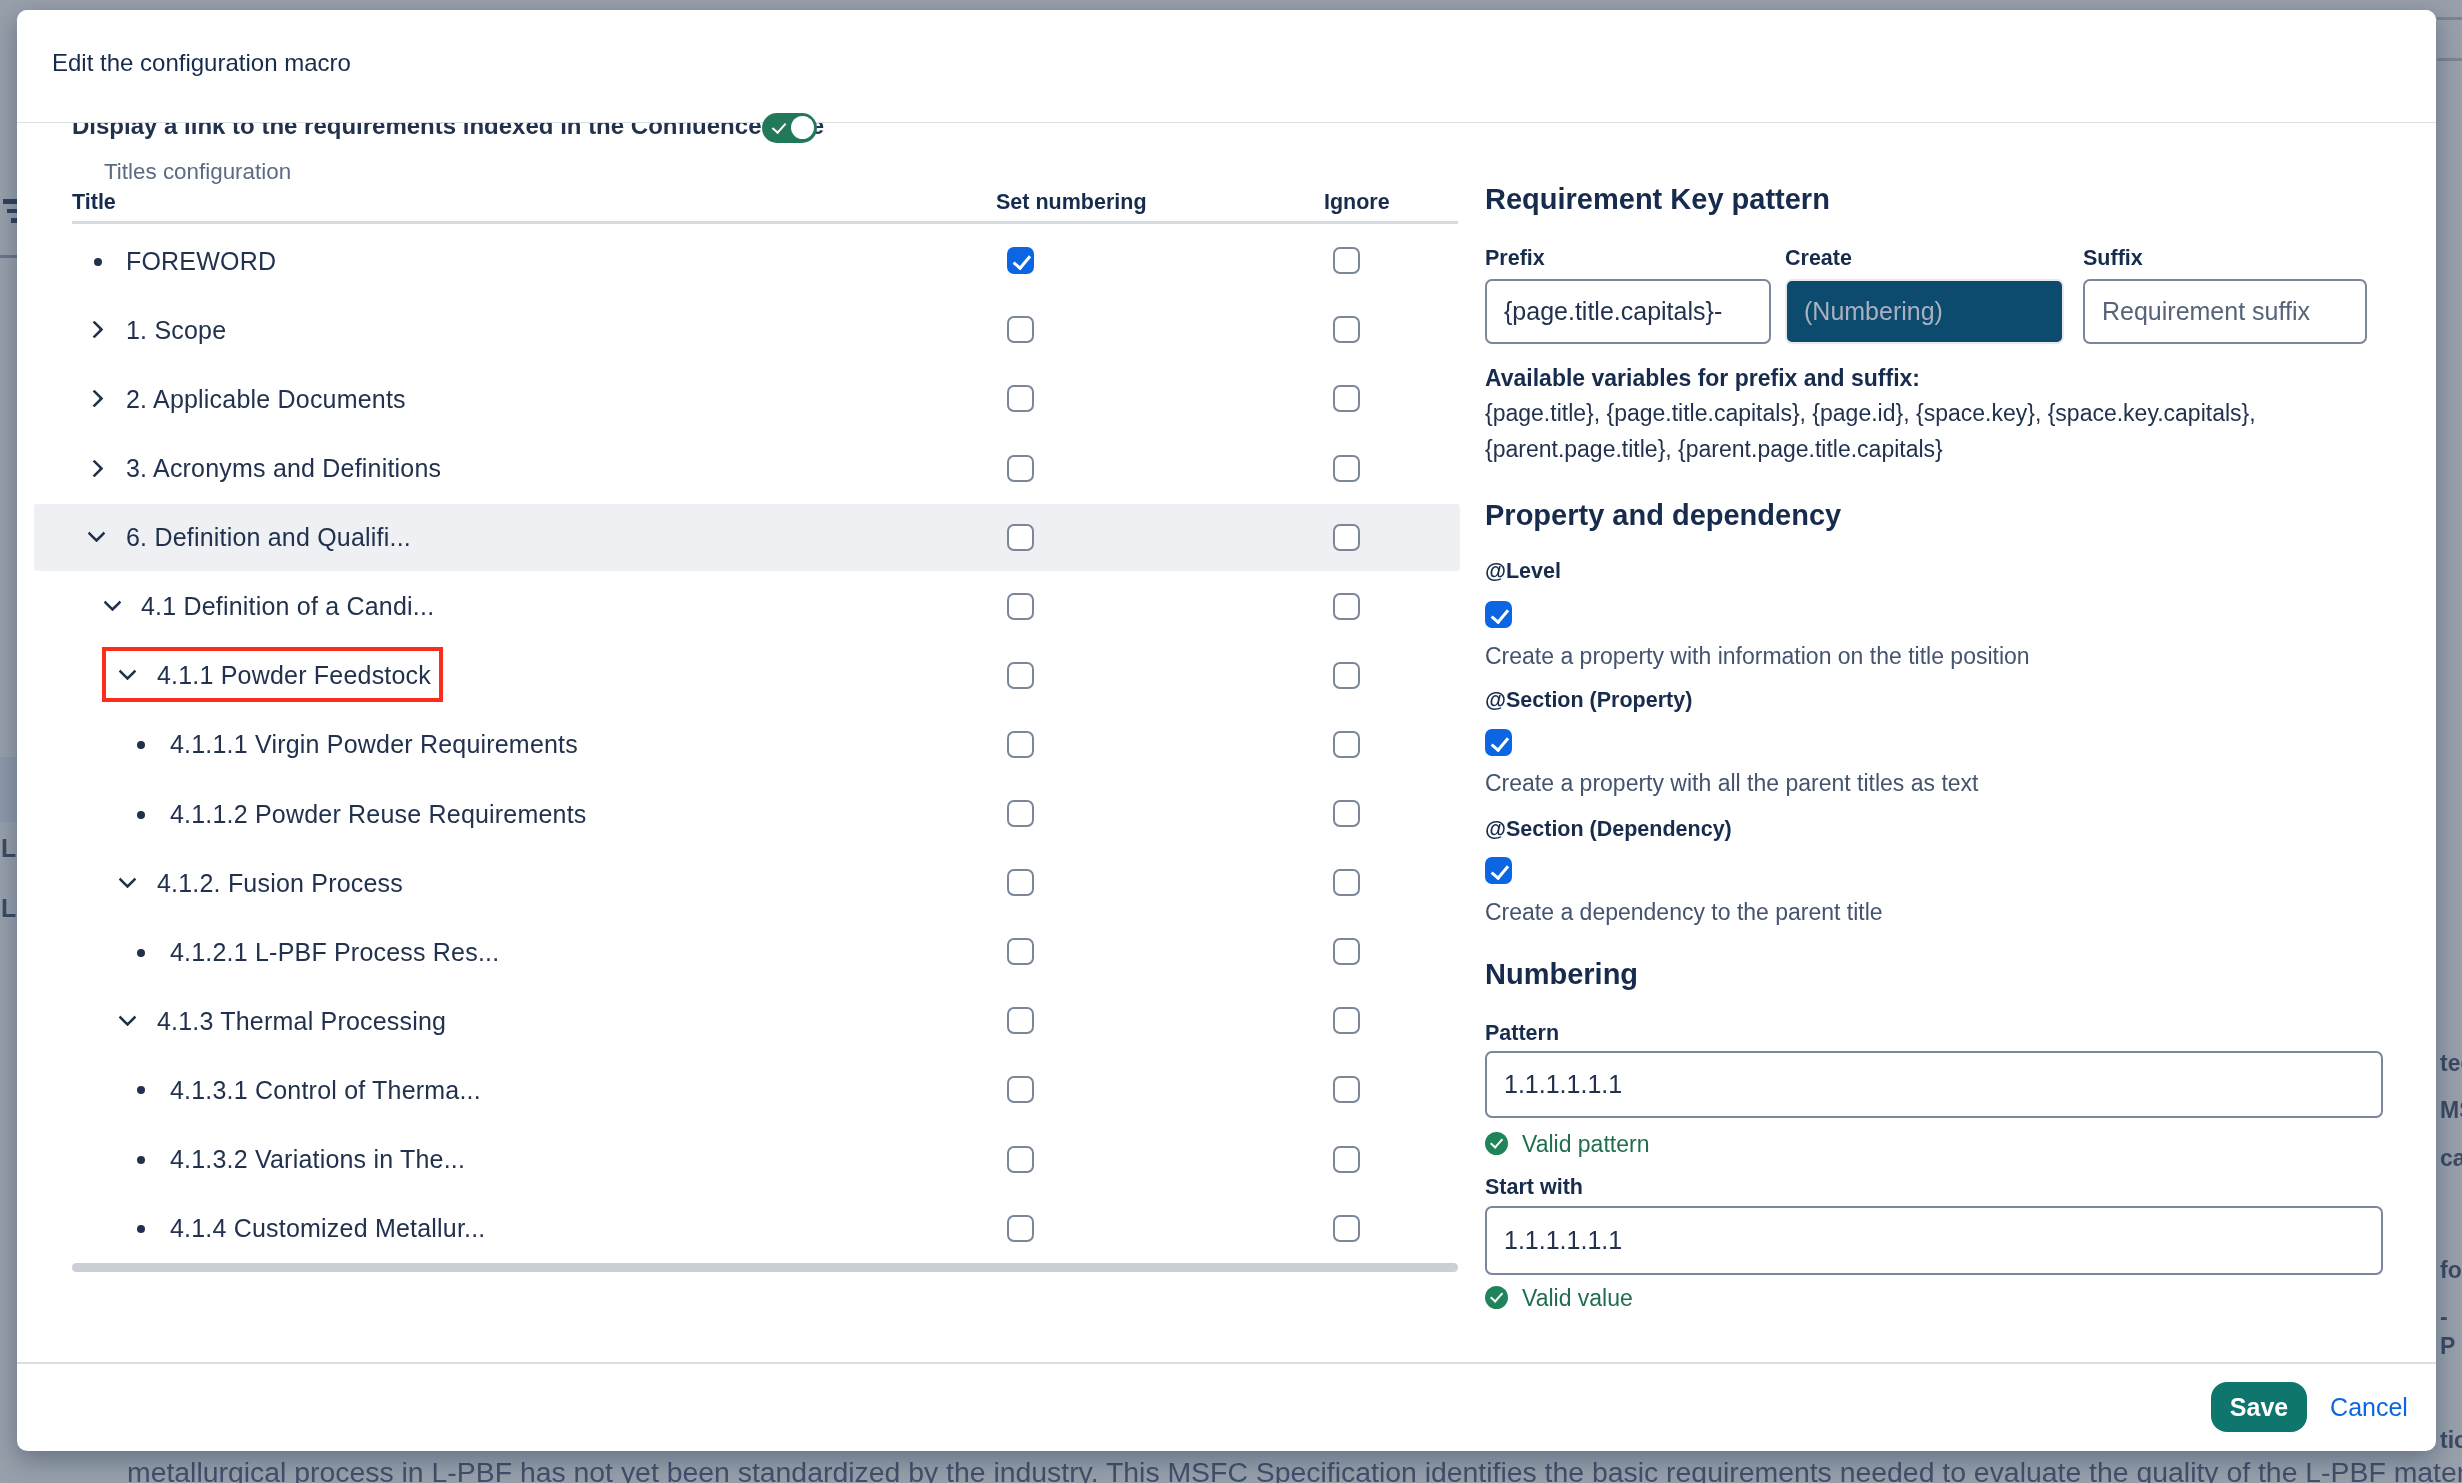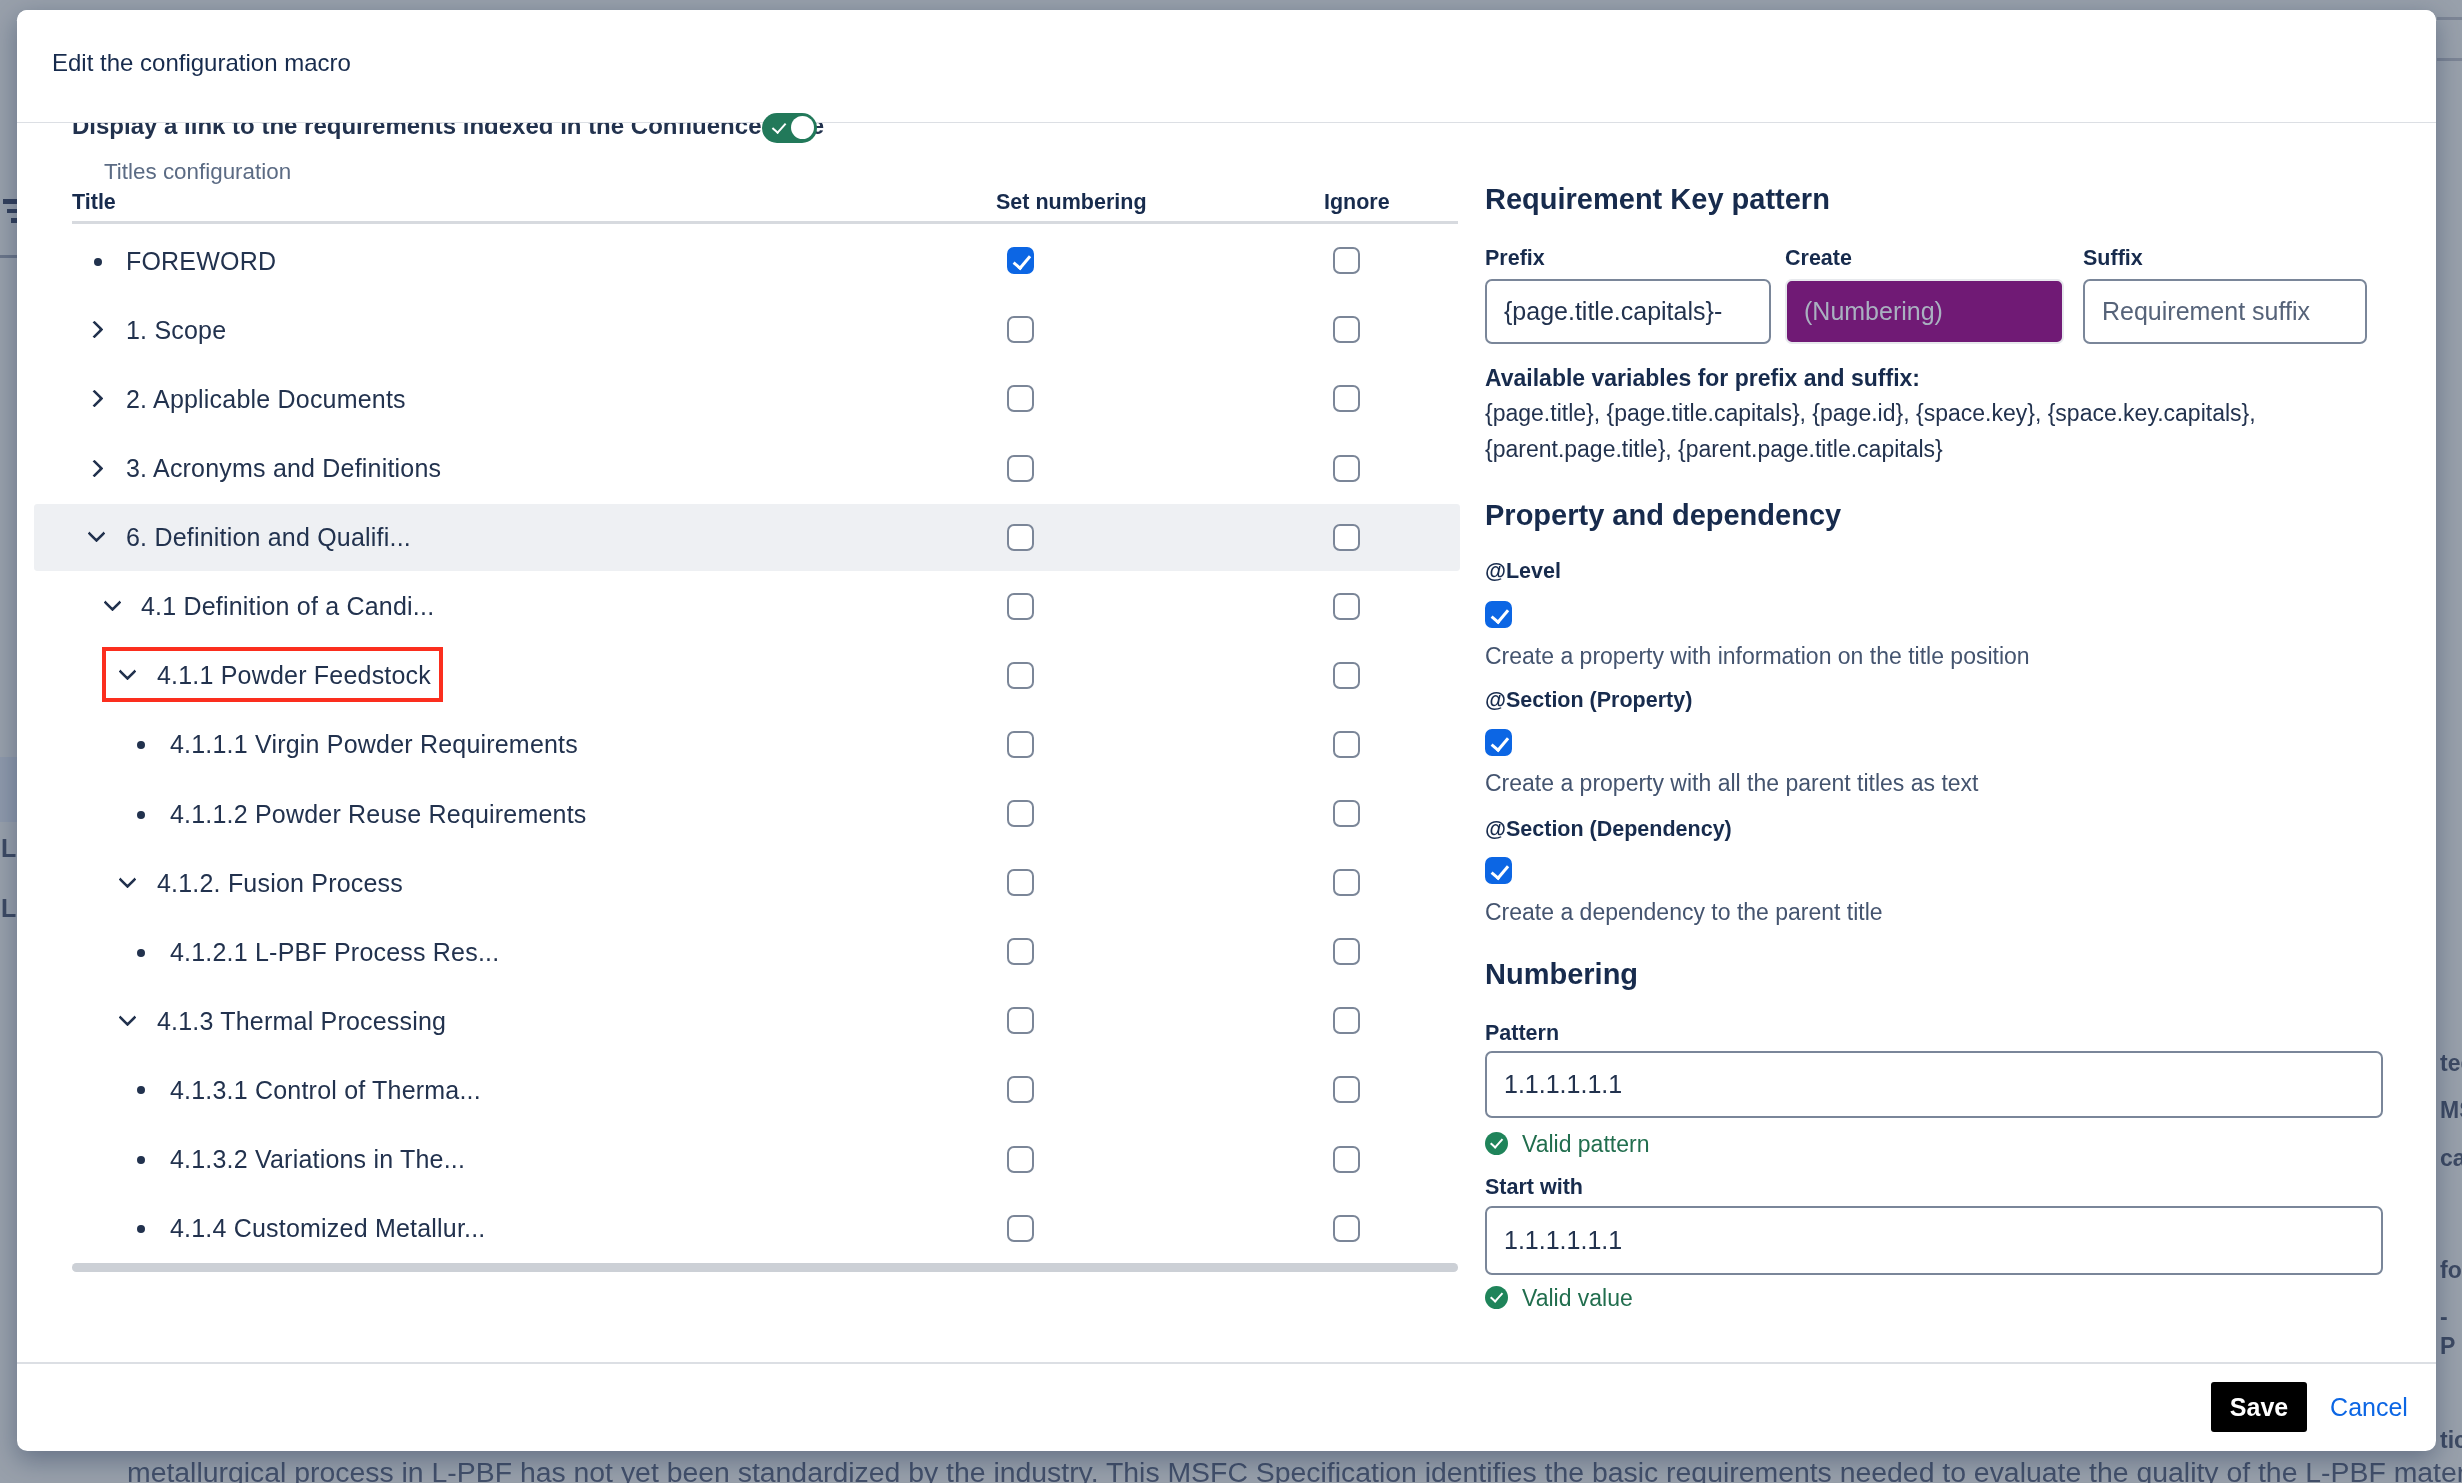--- a/index.html
+++ b/index.html
@@ -58,37 +58,37 @@
     border:solid #fff;border-width:0 3px 3px 0;transform:rotate(40deg);}
   .annotation-box{position:absolute;left:102px;top:647px;width:341px;height:55px;
     border:4.3px solid #fb2e1e;z-index:7;}
 
   
   .sec-head{position:absolute;left:1485px;font-size:29px;font-weight:700;color:#172b4d;z-index:3;}
   .fld-label{position:absolute;font-size:21.5px;font-weight:700;color:#172b4d;z-index:3;}
   .txt-input{position:absolute;height:65px;border:2.2px solid #7a8699;border-radius:6.9px;
     background:#fff;font-size:25px;color:#22324e;line-height:61px;padding:0 17px;z-index:3;
     white-space:nowrap;overflow:hidden;}
-  .txt-input.disabled{background:#701a75;border-color:#e7e9ed;color:#a9b1c0;}
+  .txt-input.disabled{background:#0c4a6e;border-color:#e7e9ed;color:#a9b1c0;}
   .txt-input .ph{color:#566379;}
   .vars-title{position:absolute;left:1485px;top:365px;font-size:23px;font-weight:700;
     color:#172b4d;z-index:3;}
   .vars-line{position:absolute;left:1485px;font-size:23px;color:#22324e;z-index:3;}
   .desc-text{position:absolute;left:1485px;font-size:23px;color:#44546f;z-index:3;}
   .valid-icon{position:absolute;left:1485px;width:23px;height:23px;border-radius:50%;
     background:#1f845a;z-index:3;}
   .valid-icon::after{content:"";position:absolute;left:7.8px;top:4.3px;width:5.2px;height:10.3px;
     border:solid #fff;border-width:0 2.6px 2.6px 0;transform:rotate(42deg);}
   .valid-text{position:absolute;left:1522px;font-size:23px;color:#216e4e;z-index:3;}
 
   
   .footer-divider{position:absolute;left:17px;top:1362px;width:2419px;height:1.7px;
     background:#dcdfe4;z-index:3;}
-  .save-btn{position:absolute;left:2211px;top:1382px;width:96px;height:50px;background:#000000;
-    border-radius:3px;color:#fff;font-size:25px;font-weight:600;text-align:center;
+  .save-btn{position:absolute;left:2211px;top:1382px;width:96px;height:50px;background:#0f766e;
+    border-radius:16px;color:#fff;font-size:25px;font-weight:600;text-align:center;
     line-height:50px;z-index:3;cursor:pointer;}
   .cancel-btn{position:absolute;left:2319px;top:1382px;width:100px;height:50px;color:#0c66e4;
     font-size:25px;font-weight:500;text-align:center;line-height:50px;z-index:3;cursor:pointer;}
 </style>
 </head>
 <body>
 
 <div class="canvas">
 
   <div>

